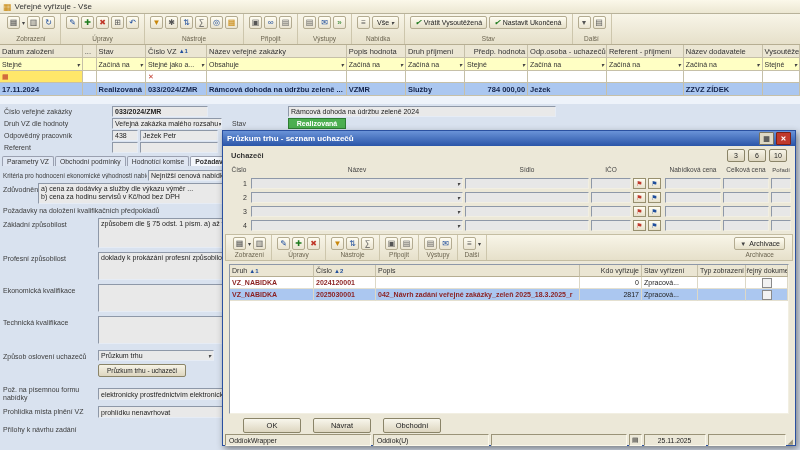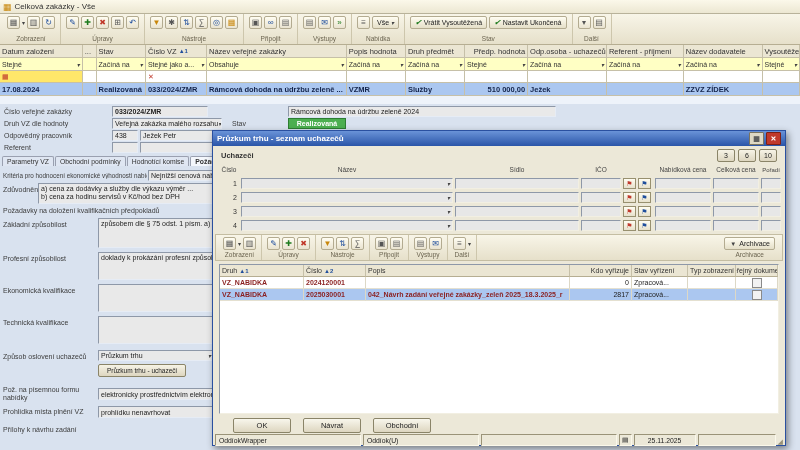--- a/index.html
+++ b/index.html
@@ -57,21 +57,21 @@
   .badge-green{position:absolute;background:#4caf50;border:1px solid #2e7d32;color:#fff;
     font-weight:bold;font-size:7px;display:flex;align-items:center;justify-content:center;box-sizing:border-box}
   .tabs{position:absolute;top:52px;left:2px;display:flex;align-items:flex-end;font-size:6.8px}
   .tab{border:1px solid #9aa0b0;border-bottom:none;background:#dfe6f2;padding:1px 4px;
     border-radius:2px 2px 0 0;color:#333;white-space:nowrap;margin-right:1px}
   .tab.active{background:#f4f7fc;font-weight:bold}
   .fbtn{position:absolute;border:1px solid #8a8468;border-radius:2px;font-size:6.5px;
     background:linear-gradient(#f6f3e6,#ddd6c0);display:flex;align-items:center;
     justify-content:center;box-sizing:border-box;white-space:nowrap}
   
-  .dlg{position:absolute;left:212px;top:130px;width:574px;height:316px;box-sizing:border-box;
+  .dlg{position:absolute;left:222px;top:130px;width:574px;height:316px;box-sizing:border-box;
     background:#ece8d8;border:1px solid #2a50a0;box-shadow:2px 3px 7px rgba(0,0,0,.45);z-index:10}
   .dlg-title{height:15px;background:linear-gradient(#6a93d8,#2a55a8);display:flex;align-items:center;
     color:#fff;font-weight:bold;font-size:8px;padding:0 4px;gap:2px}
   .dlg-title .t{flex:1;white-space:nowrap;overflow:hidden}
   .dlg-btn{width:13px;height:11px;display:inline-flex;align-items:center;justify-content:center;
     border:1px solid #7b7460;background:#ded8c4;color:#555;font-size:7px;border-radius:1px}
   .dlg-btn.close{background:#c0392b;border-color:#7e1f15;color:#fff}
   .dlg-body{position:relative;height:300px;font-size:7px}
   .uch-label{position:absolute;top:5px;left:8px;font-weight:bold;font-size:7.5px;color:#333}
   .pages{position:absolute;top:3px;right:8px;display:flex;gap:3px}
@@ -111,21 +111,21 @@
   .scell{border:1px solid;border-color:#9a9378 #fbf8ea #fbf8ea #9a9378;background:#ece8d8;
     font-size:6.8px;display:flex;align-items:center;padding:0 3px;box-sizing:border-box;
     overflow:hidden;white-space:nowrap}
   .grip{display:flex;align-items:flex-end;color:#9a9378;font-size:7px}
 </style>
 </head>
 <body>
 
 <div class="titlebar">
   <span class="app-icon">▦</span>
-  <span>Celková zakázky - Vše</span>
+  <span>Veřejné vyřizuje - Vše</span>
 </div>
 
 <div class="toolbar">
   <div class="tg">
     <div class="tg-icons">
       <span class="icn">▦</span>
       <span class="ddl">▾</span>
       <span class="icn">▥</span>
       <span class="icn b">↻</span>
     </div>
@@ -217,21 +217,21 @@
         <b>1</b>
       </span>
   </div>
   <div>
       <span>Název veřejné zakázky</span>
     </div>
   <div>
       <span>Popis hodnota</span>
     </div>
   <div>
-      <span>Druh předmět</span>
+      <span>Druh příjmení</span>
     </div>
   <div>
       <span>Předp. hodnota</span>
     </div>
   <div>
       <span>Odp.osoba - uchazečů</span>
     </div>
   <div>
       <span>Referent - příjmení</span>
     </div>
@@ -305,40 +305,40 @@
   <div></div>
   <div></div>
   <div></div>
   <div></div>
   <div></div>
   <div></div>
 </div>
 
 <div class="gridrow gdata">
   <div>
-      <span>17.08.2024</span>
+      <span>17.11.2024</span>
     </div>
   <div></div>
   <div>
       <span>Realizovaná</span>
     </div>
   <div>
       <span>033/2024/ZMR</span>
     </div>
   <div>
       <span>Rámcová dohoda na údržbu zeleně ...</span>
     </div>
   <div>
       <span>VZMR</span>
     </div>
   <div>
       <span>Služby</span>
     </div>
   <div>
-      <span>510 000,00</span>
+      <span>784 000,00</span>
     </div>
   <div>
       <span>Ježek</span>
     </div>
   <div></div>
   <div>
       <span>ZZVZ ZÍDEK</span>
     </div>
   <div></div>
 </div>

